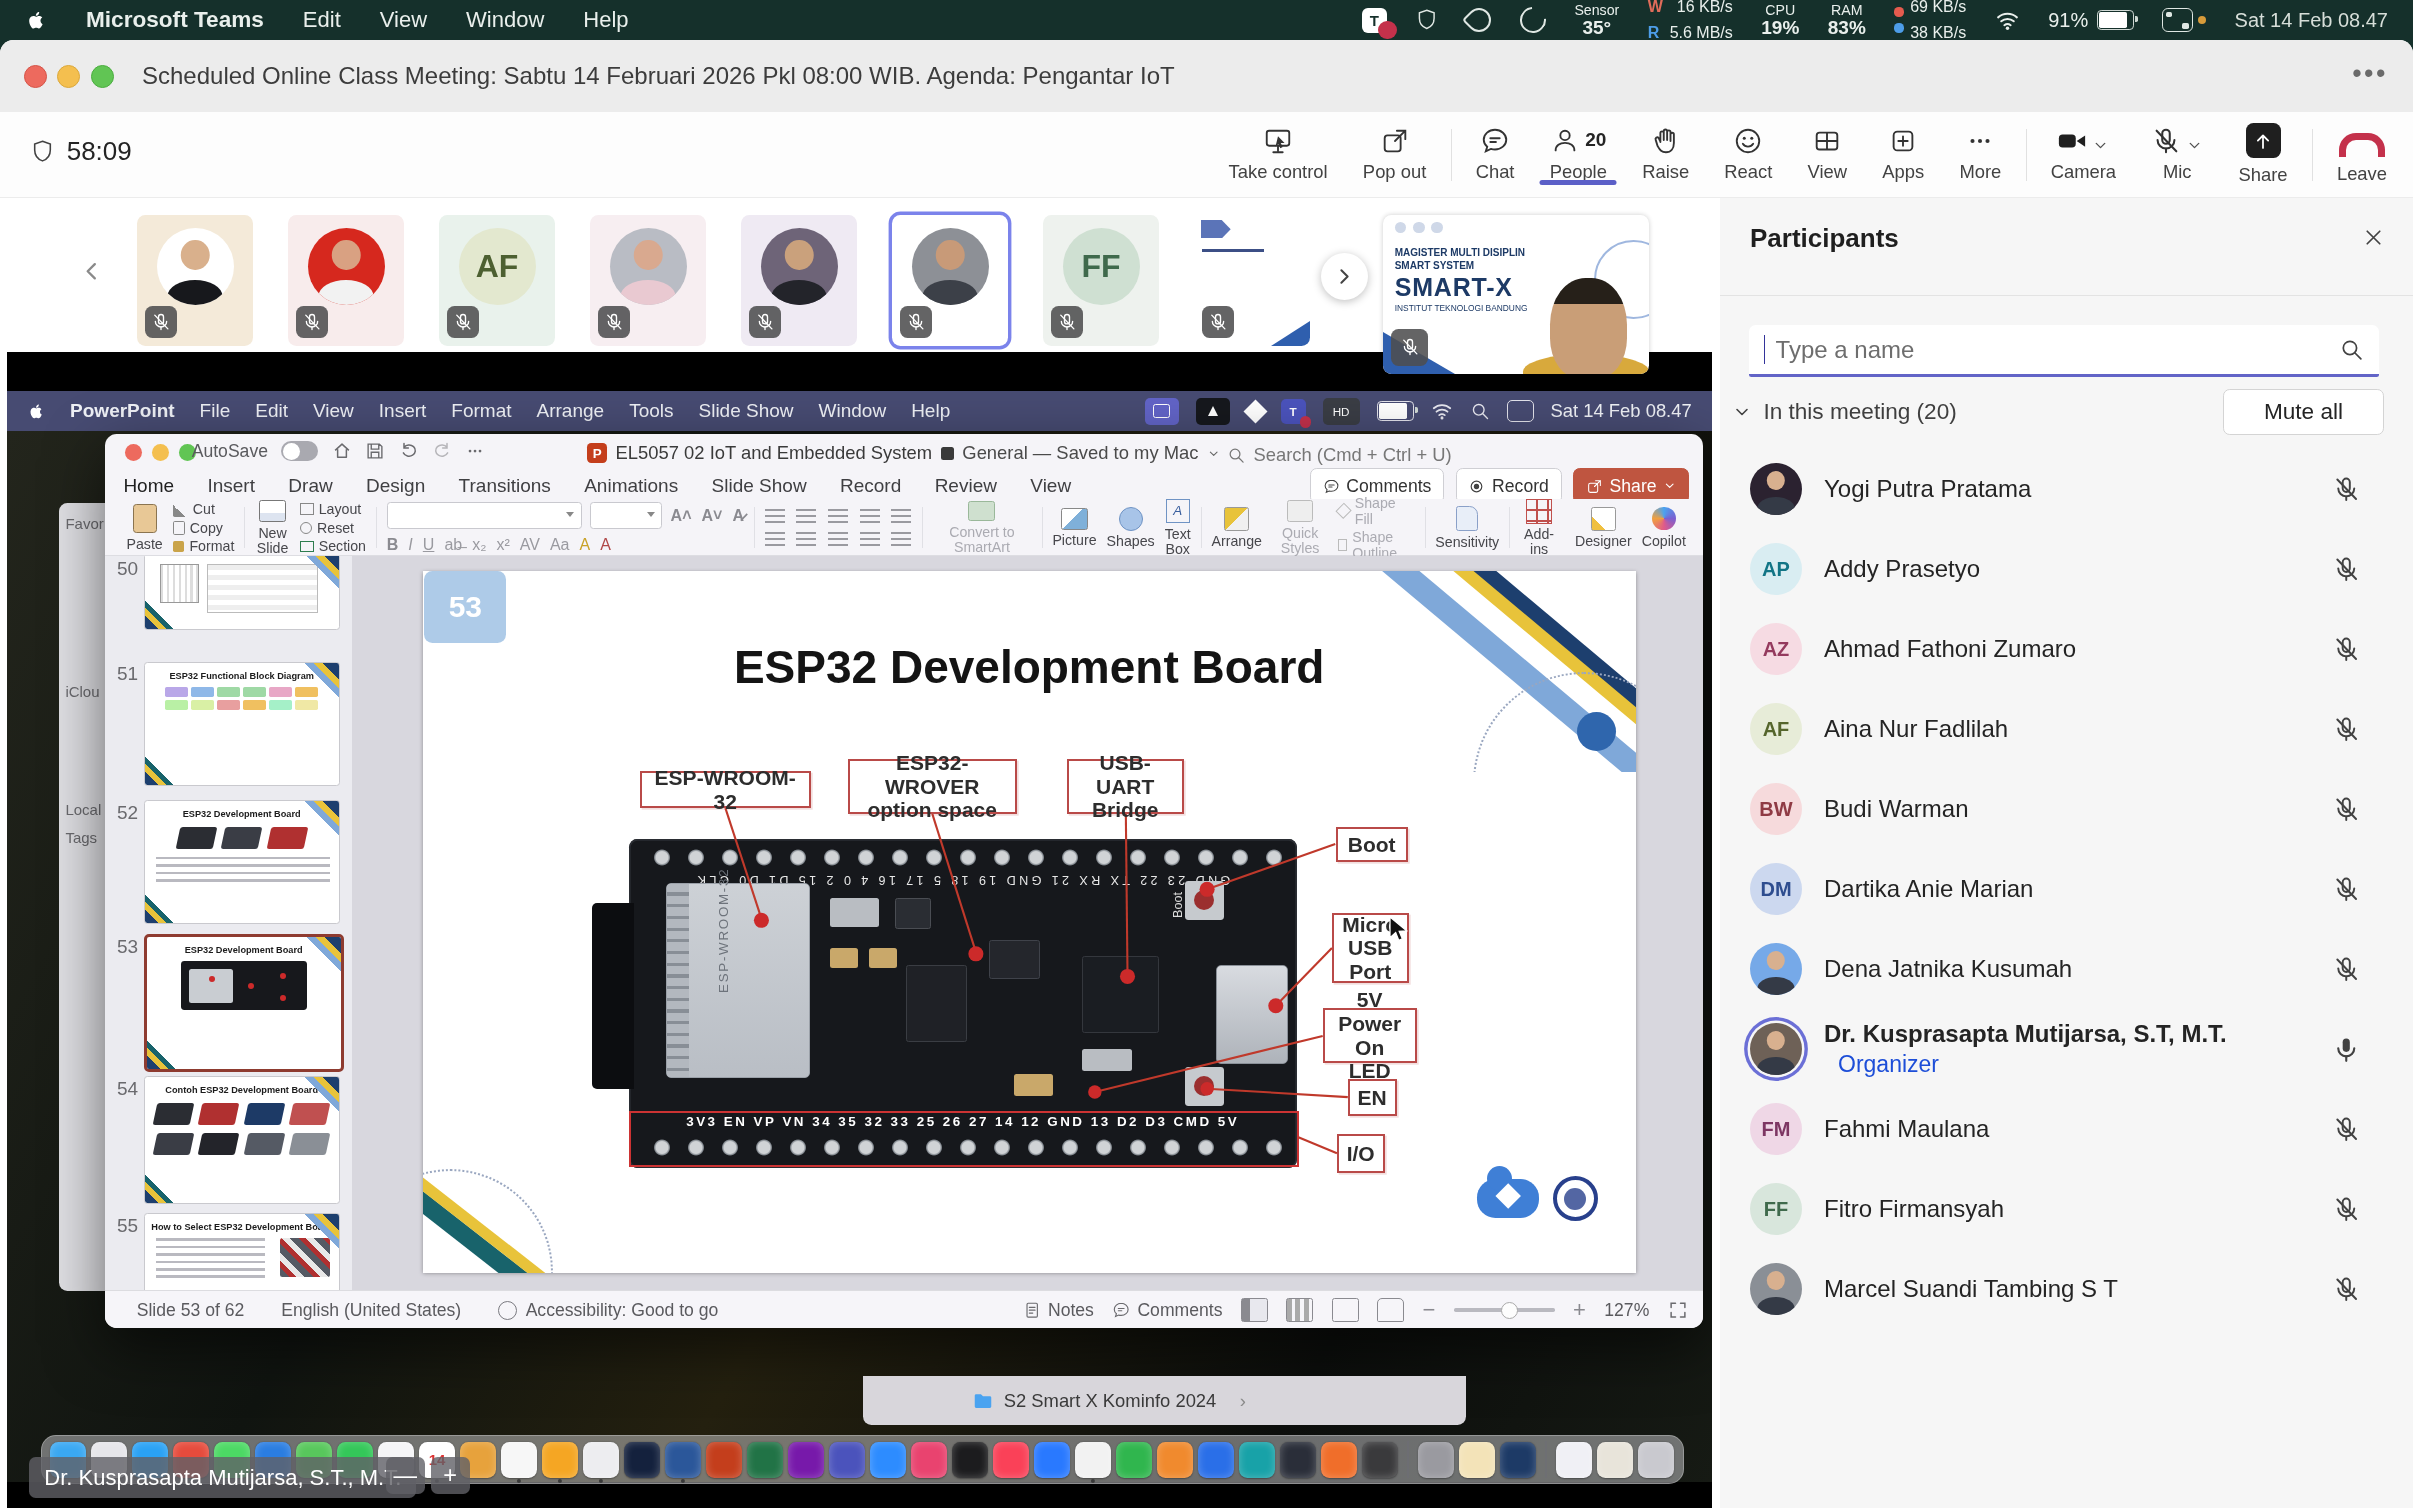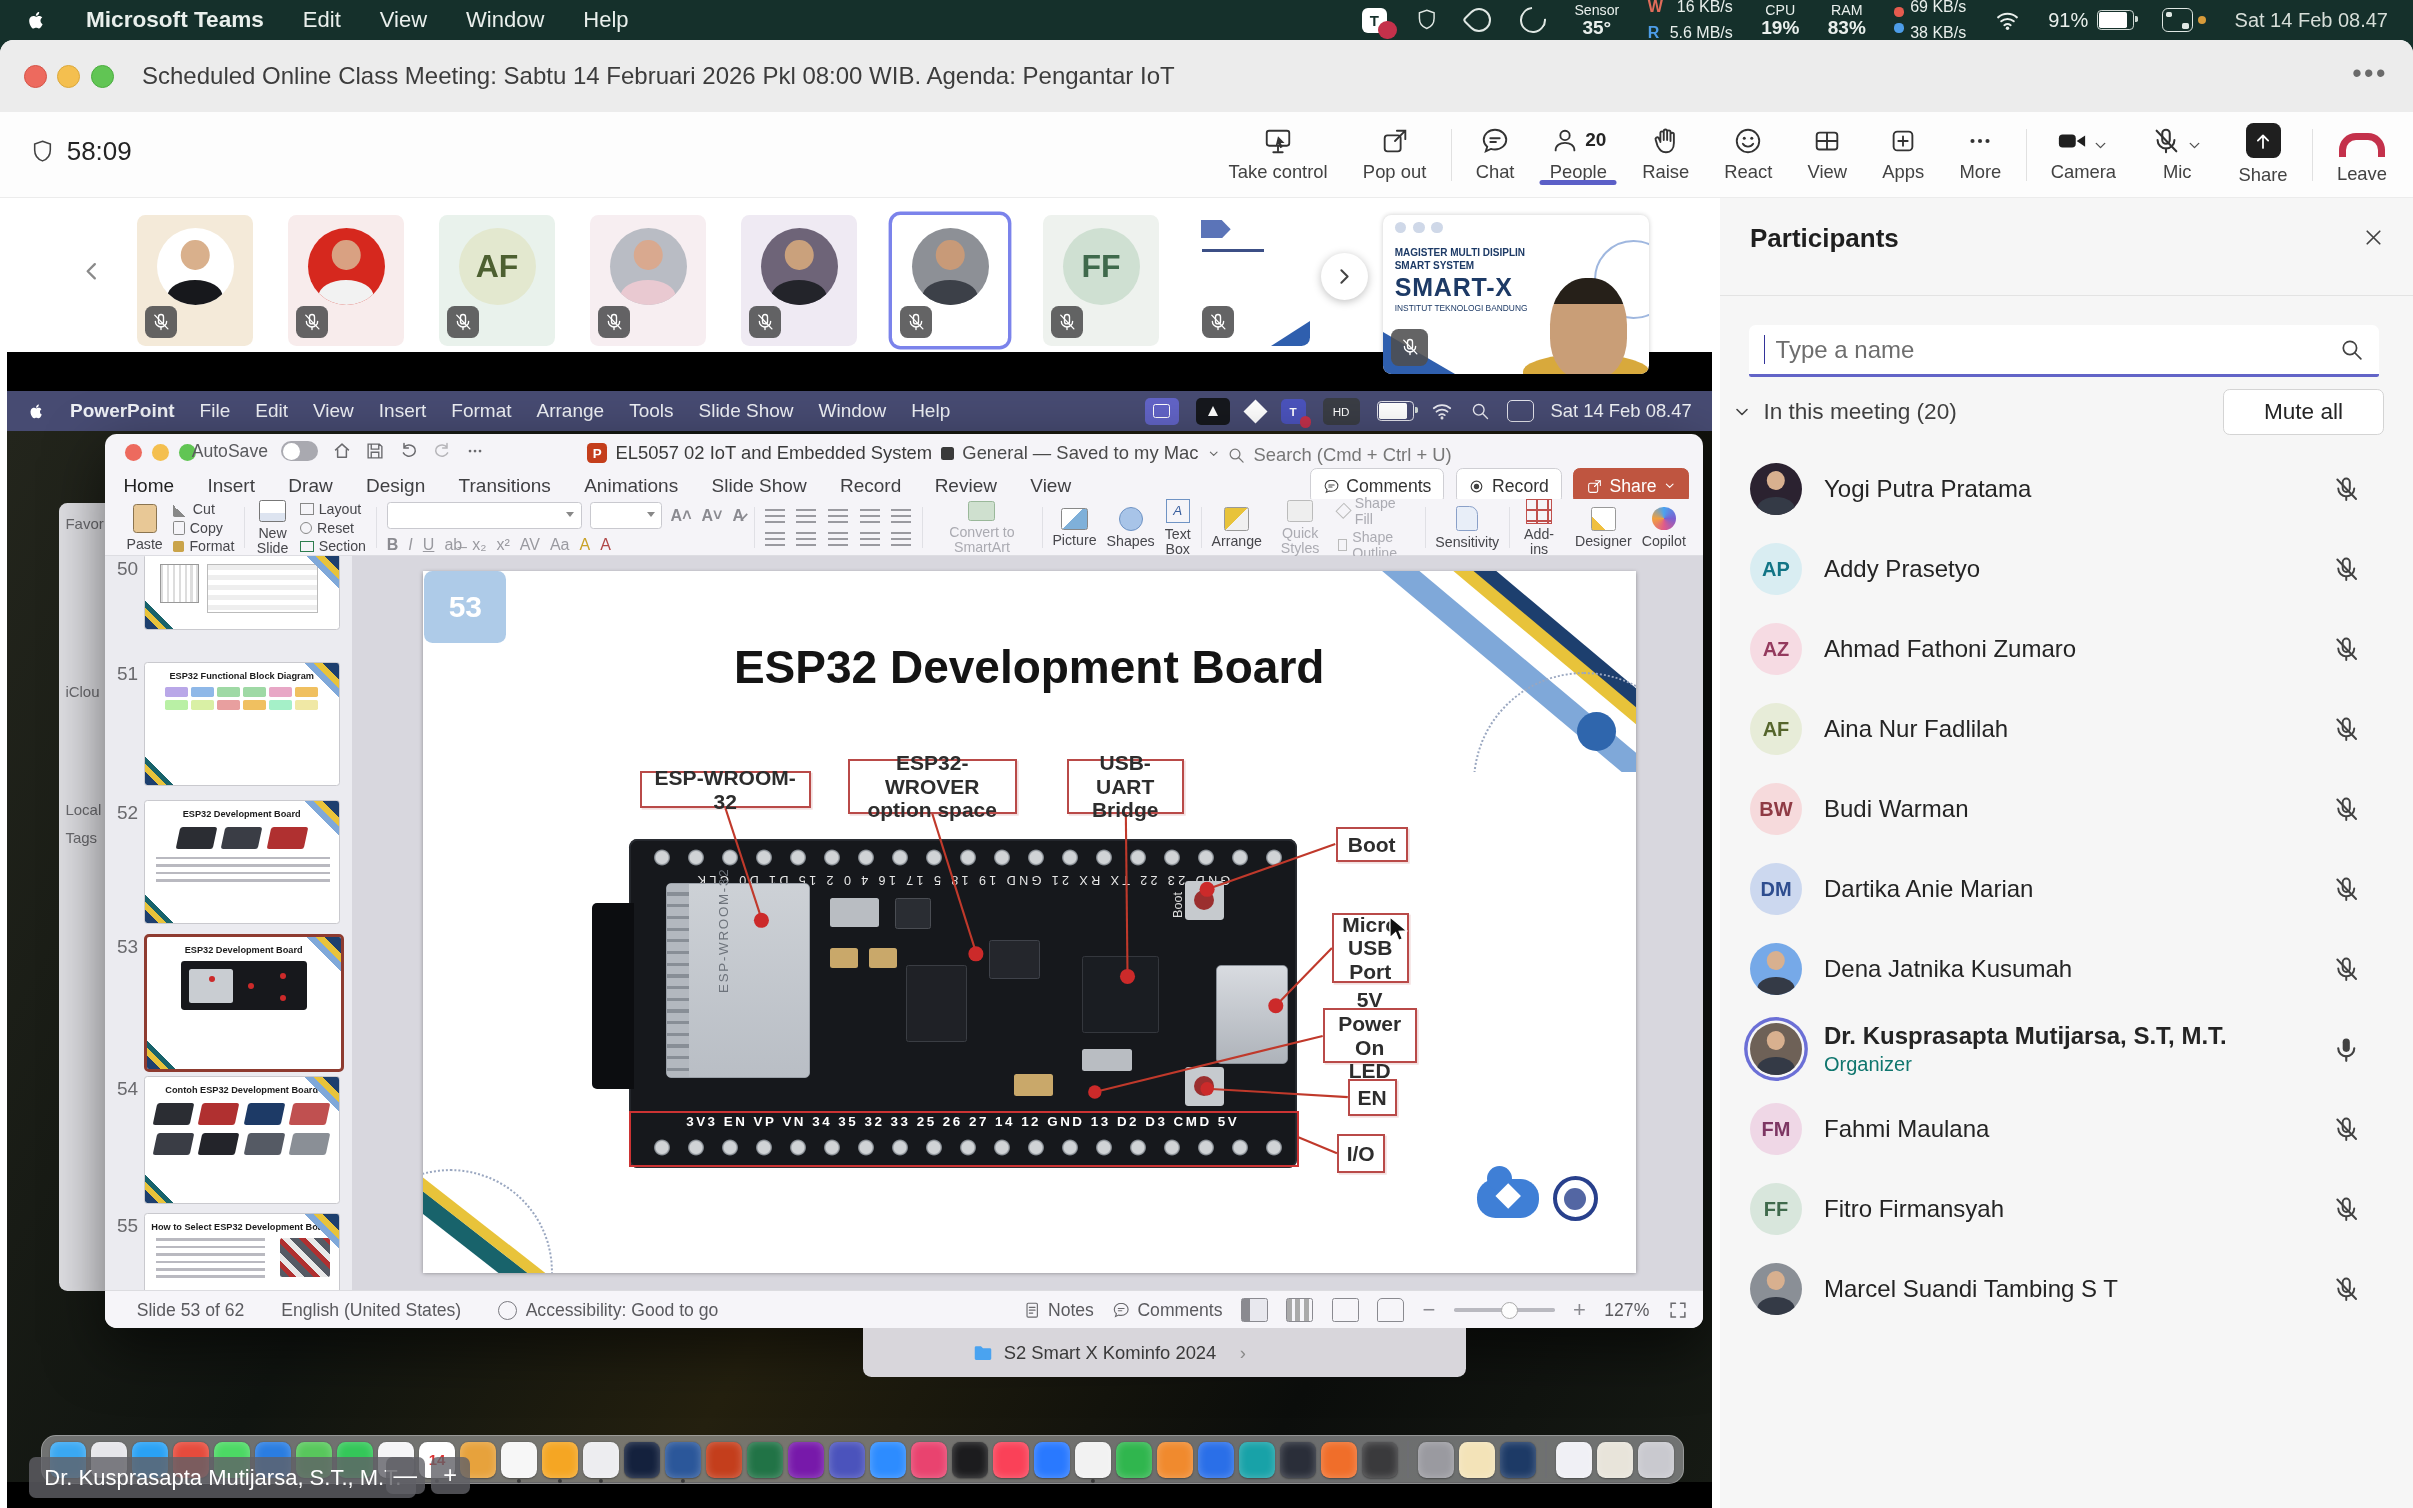--- a/index.html
+++ b/index.html
@@ -161,21 +161,21 @@
   .roundlogo:after{content:"";position:absolute;left:7.5px;top:7.5px;width:22px;height:22px;border-radius:50%;background:#28408c;opacity:.8;}
   
   #pstatus{position:absolute;left:0;top:856px;width:1598px;height:38px;background:#f6f5f9;border-top:0.8px solid #dcdce0;color:#5a5a5e;font-size:17.6px;display:flex;align-items:center;}
   #pstatus .lft{display:flex;gap:37px;margin-left:32px;align-items:center;text-align:right;}
   #pstatus .rgt{margin-left:auto;display:flex;gap:18.4px;margin-right:15px;align-items:center;}
   .vicon{width:25px;height:22px;border:1.7px solid #8a8a90;border-radius:2.5px;}
   .vicon.actv{background:#cfcfda;}
   .slider{width:101px;height:3.4px;background:#b9b9c0;border-radius:1.7px;position:relative;}
   .slider i{position:absolute;left:47px;top:-5.9px;width:15px;height:15px;border-radius:50%;background:#fdfdfd;border:0.8px solid #aaa;}
   
-  #sliver{position:absolute;left:856px;top:976px;width:603px;height:49px;background:#d8d6db;border-radius:0 0 8.4px 8.4px;display:flex;align-items:center;gap:10px;padding-left:109px;box-sizing:border-box;color:#3a3a3a;font-size:18.4px;}
+  #sliver{position:absolute;left:856px;top:1024px;width:603px;height:49px;background:#d8d6db;border-radius:0 0 8.4px 8.4px;display:flex;align-items:center;gap:10px;padding-left:109px;box-sizing:border-box;color:#3a3a3a;font-size:18.4px;}
   #sliver svg{width:22px;height:22px;}
   #sliver .nx{color:#8a8a8a;margin-left:13.4px;}
   #dock{position:absolute;left:34px;top:1083px;height:47px;background:rgba(240,240,245,.42);border:0.8px solid rgba(255,255,255,.28);border-radius:15px;display:flex;align-items:center;gap:5px;padding:0 8.4px;}
   .dicon{width:36px;height:36px;border-radius:8.4px;position:relative;box-shadow:inset 0 0 8.4px rgba(255,255,255,.28),0 0.8px 1.7px rgba(0,0,0,.35);flex-shrink:0;}
   .dicon span{position:absolute;inset:0;display:flex;align-items:center;justify-content:center;font-size:15px;font-weight:bold;color:#d33;}
   .ddot{position:absolute;left:50%;bottom:-5.9px;transform:translateX(-50%);width:4.2px;height:4.2px;border-radius:50%;background:#3a3a3a;}
   .dock-div{width:1.7px;height:37px;background:rgba(110,110,118,.55);margin:0 4.2px;flex-shrink:0;}
   #plabel{position:absolute;left:22.6px;top:1105px;background:rgba(96,96,102,.8);color:#fff;font-size:22px;padding:7.5px 15px;border-radius:6.7px;z-index:4;}
   .zchip{position:absolute;top:1105px;background:rgba(96,96,102,.8);color:#fff;font-size:23.5px;width:39px;height:37px;border-radius:6.7px;display:flex;align-items:center;justify-content:center;z-index:4;}
   
@@ -194,21 +194,21 @@
   #plist{position:absolute;left:0;top:251px;width:694px;bottom:0;overflow:hidden;}
   .prow{height:80px;display:flex;align-items:center;padding:0 54px 0 30px;gap:22px;box-sizing:border-box;}
   .pavatar{width:52px;height:52px;border-radius:50%;position:relative;overflow:hidden;flex-shrink:0;}
   .pavatar.ring{box-shadow:0 0 0 2.5px #f6f6f6,0 0 0 5.9px #6b6fd6;}
   .pinit{position:absolute;inset:0;display:flex;align-items:center;justify-content:center;font-size:20px;font-weight:bold;}
   .pavatar .phead{width:18.4px;height:19px;top:7.5px;background:#d8b08f;}
   .pavatar .pbody{width:37px;height:22px;bottom:-4.2px;background:#343a46;}
   .ptext{display:flex;flex-direction:column;justify-content:center;}
   .pname{font-size:24px;color:#242424;}
   .pname.bold{font-weight:bold;}
-  .psub{font-size:20px;color:#0f766e;margin-top:2.5px;}
+  .psub{font-size:23px;color:#1d4ed8;margin-top:2.5px;margin-left:14px;}
   .pmic{width:28.5px;height:28.5px;margin-left:auto;color:#424242;flex-shrink:0;}
 </style>
 </head>
 <body>
 
 <svg width="0" height="0" style="position:absolute">
 <defs>
 <symbol id="sym-mic-off" viewBox="0 0 32 32">
         <g fill="none" stroke="currentColor" stroke-width="2.2" stroke-linecap="round">
           <rect x="12" y="4" width="8" height="15" rx="4"></rect>

